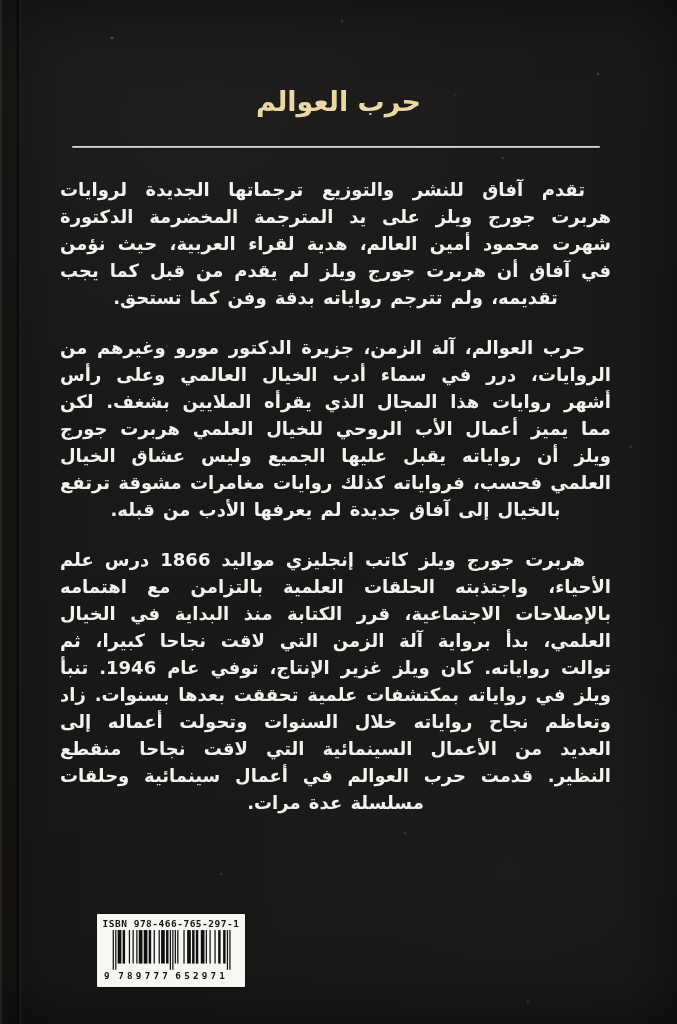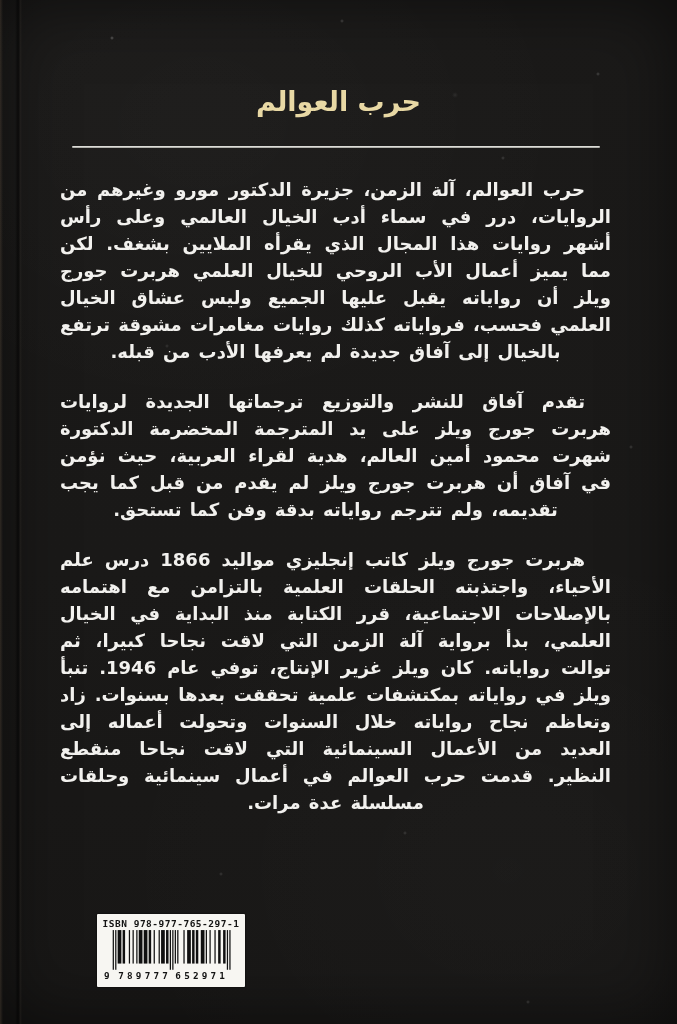--- a/index.html
+++ b/index.html
@@ -90,27 +90,27 @@
 <div class="cover">
 
   <div class="edge-left"></div>
   <div class="spine-crease"></div>
 
   <h1 class="title">حرب العوالم</h1>
 
   <div class="divider"></div>
 
   <div class="synopsis">
+    <p>تقدم آفاق للنشر والتوزيع ترجماتها الجديدة لروايات هربرت جورج ويلز على يد المترجمة المخضرمة الدكتورة شهرت محمود أمين العالم، هدية لقراء العربية، حيث نؤمن في آفاق أن هربرت جورج ويلز لم يقدم من قبل كما يجب تقديمه، ولم تترجم رواياته بدقة وفن كما تستحق.</p>
     <p>حرب العوالم، آلة الزمن، جزيرة الدكتور مورو وغيرهم من الروايات، درر في سماء أدب الخيال العالمي وعلى رأس أشهر روايات هذا المجال الذي يقرأه الملايين بشغف. لكن مما يميز أعمال الأب الروحي للخيال العلمي هربرت جورج ويلز أن رواياته يقبل عليها الجميع وليس عشاق الخيال العلمي فحسب، فرواياته كذلك روايات مغامرات مشوقة ترتفع بالخيال إلى آفاق جديدة لم يعرفها الأدب من قبله.</p>
-    <p>تقدم آفاق للنشر والتوزيع ترجماتها الجديدة لروايات هربرت جورج ويلز على يد المترجمة المخضرمة الدكتورة شهرت محمود أمين العالم، هدية لقراء العربية، حيث نؤمن في آفاق أن هربرت جورج ويلز لم يقدم من قبل كما يجب تقديمه، ولم تترجم رواياته بدقة وفن كما تستحق.</p>
     <p>هربرت جورج ويلز كاتب إنجليزي مواليد 1866 درس علم الأحياء، واجتذبته الحلقات العلمية بالتزامن مع اهتمامه بالإصلاحات الاجتماعية، قرر الكتابة منذ البداية في الخيال العلمي، بدأ برواية آلة الزمن التي لاقت نجاحا كبيرا، ثم توالت رواياته. كان ويلز غزير الإنتاج، توفي عام 1946. تنبأ ويلز في رواياته بمكتشفات علمية تحققت بعدها بسنوات. زاد وتعاظم نجاح رواياته خلال السنوات وتحولت أعماله إلى العديد من الأعمال السينمائية التي لاقت نجاحا منقطع النظير. قدمت حرب العوالم في أعمال سينمائية وحلقات مسلسلة عدة مرات.</p>
   </div>
 
   <div class="barcode-box">
-    <div class="isbn-label">ISBN 978-977-765-297-1</div>
+    <div class="isbn-label">ISBN 978-466-765-297-1</div>
     <svg class="barcode-svg" viewBox="-7 0 108 41" xmlns="http://www.w3.org/2000/svg">
 
       <rect x="0" y="0" width="1" height="32"></rect>
         <rect x="2" y="0" width="1" height="32"></rect>
       <rect x="46" y="0" width="1" height="32"></rect>
         <rect x="48" y="0" width="1" height="32"></rect>
       <rect x="92" y="0" width="1" height="32"></rect>
         <rect x="94" y="0" width="1" height="32"></rect>
 
       <rect x="4" y="0" width="3" height="27"></rect>

